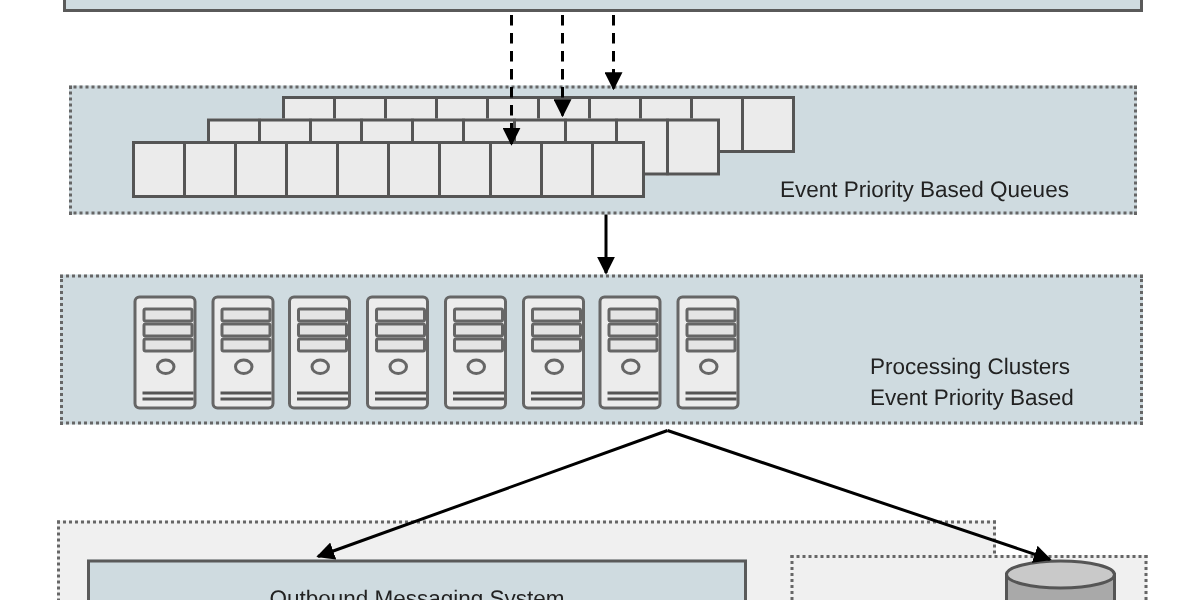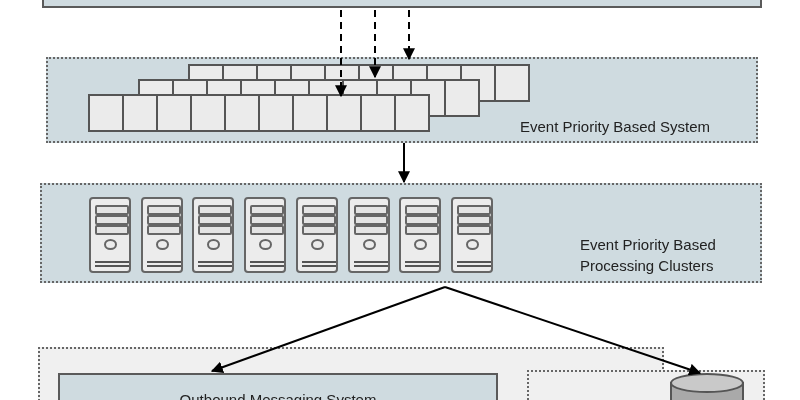--- a/index.html
+++ b/index.html
@@ -97,21 +97,21 @@
       <div class="cell" style="left: 156px; top: 94px; width: 36px; height: 38px;"></div>
       <div class="cell" style="left: 190px; top: 94px; width: 36px; height: 38px;"></div>
       <div class="cell" style="left: 224px; top: 94px; width: 36px; height: 38px;"></div>
       <div class="cell" style="left: 258px; top: 94px; width: 36px; height: 38px;"></div>
       <div class="cell" style="left: 292px; top: 94px; width: 36px; height: 38px;"></div>
       <div class="cell" style="left: 326px; top: 94px; width: 36px; height: 38px;"></div>
       <div class="cell" style="left: 360px; top: 94px; width: 36px; height: 38px;"></div>
       <div class="cell" style="left: 394px; top: 94px; width: 36px; height: 38px;"></div>
     </div>
 </div>
-<div class="abs label" style="left:520px; top:116px;">Event Priority Based System</div>
+<div class="abs label" style="left:520px; top:116px;">Event Priority Based Queues</div>
 
 <div class="abs region" style="left:40px; top:183px; width:722px; height:100px;">
 </div>
 <div id="servers">
     <div class="server" style="left: 89px; top: 197px;">
       <div class="bay" style="top: 6px;"></div>
       <div class="bay" style="top: 16px;"></div>
       <div class="bay" style="top: 26px;"></div>
       <div class="btn"></div>
       <div class="slot"></div>
@@ -160,22 +160,22 @@
     </div>
     <div class="server" style="left: 450.9px; top: 197px;">
       <div class="bay" style="top: 6px;"></div>
       <div class="bay" style="top: 16px;"></div>
       <div class="bay" style="top: 26px;"></div>
       <div class="btn"></div>
       <div class="slot"></div>
     </div>
   </div>
 <div class="abs label" style="left:580px; top:234px; text-align:left;">
+  <div>Processing Clusters</div>
   <div>Event Priority Based</div>
-  <div>Processing Clusters</div>
 </div>
 
 <div class="abs region-grey" style="left:38px; top:347px; width:626px; height:70px;"></div>
 <div class="abs region-grey" style="left:527px; top:370px; width:238px; height:50px;"></div>
 
 <div class="abs ob-box">
   <div class="ob-label">Outbound Messaging System</div>
 </div>
 
 <svg class="overlay" width="800" height="400">

